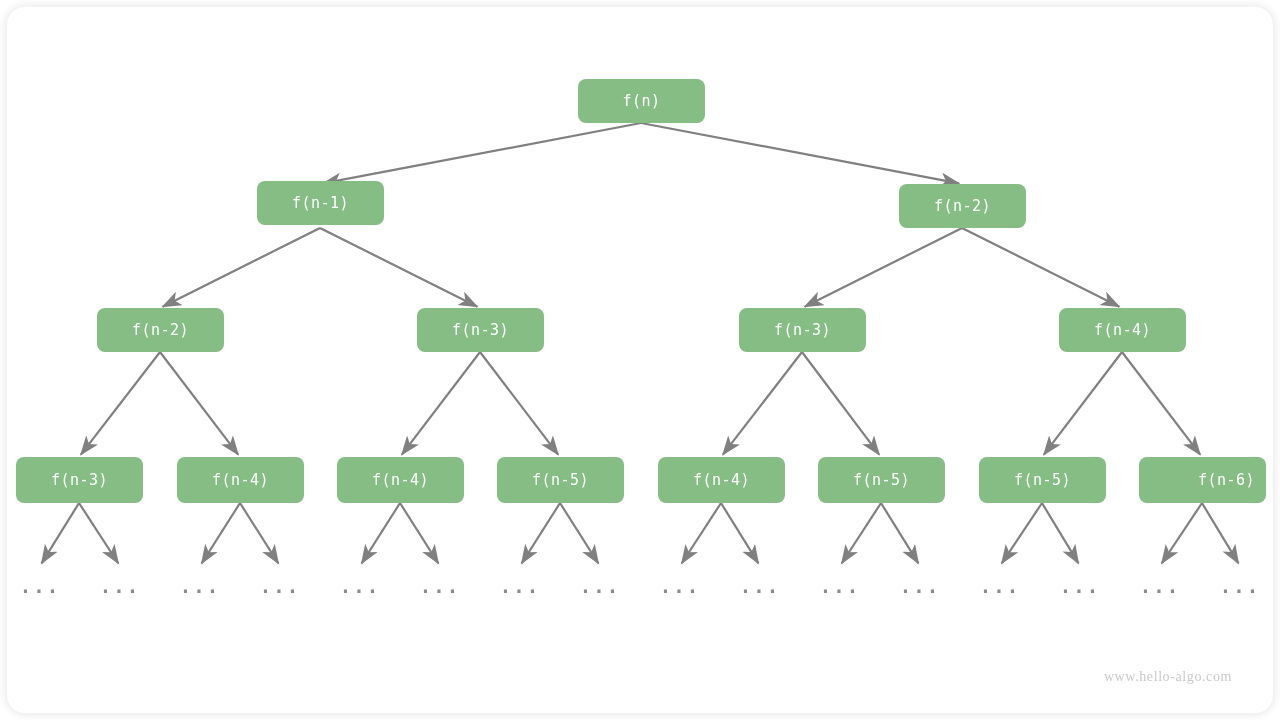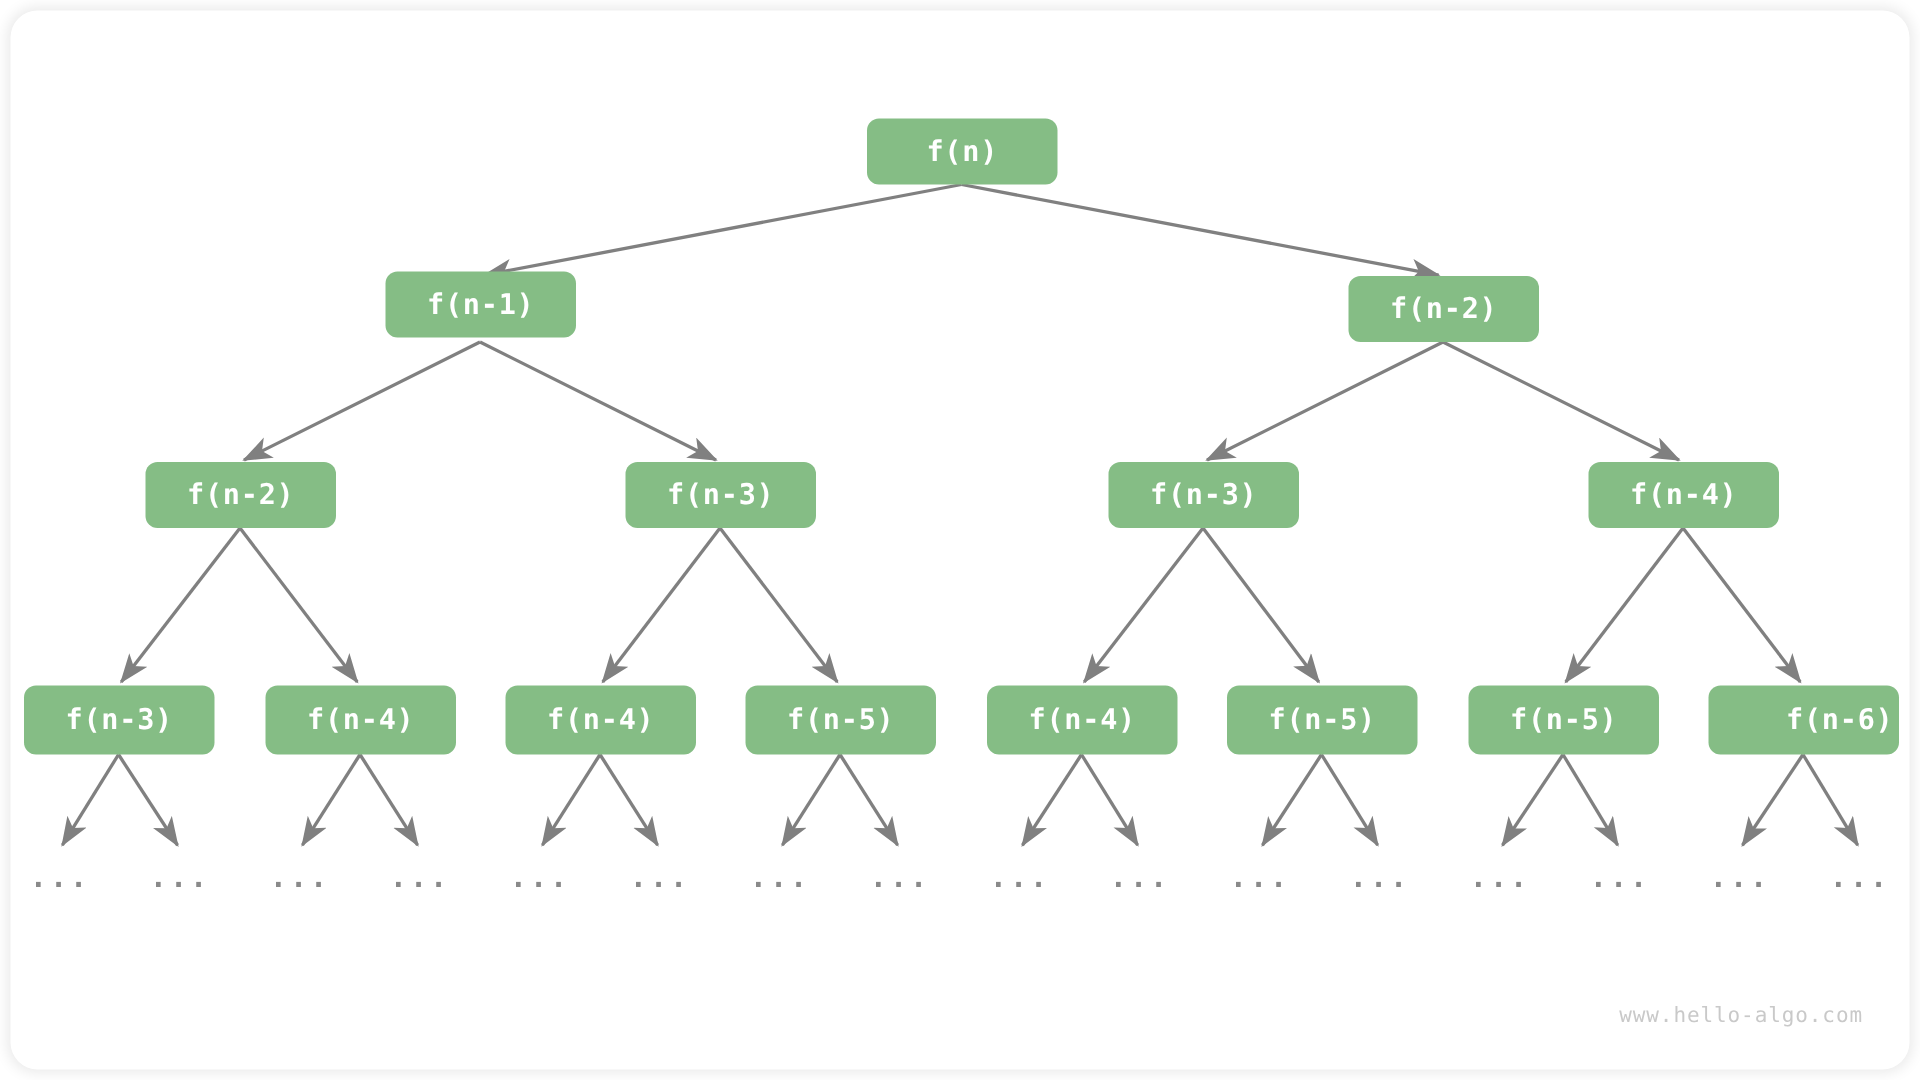--- a/index.html
+++ b/index.html
@@ -36,45 +36,46 @@
   }
   .node {
     position: absolute;
     box-sizing: border-box;
     background: #85bd85;
     border-radius: 8px;
     color: #ffffff;
     display: flex;
     align-items: center;
     justify-content: center;
-    font-size: 19px;
-    font-weight: 700;
+    font-size: 15px;
+    font-weight: 400;
     letter-spacing: 0.5px;
     line-height: 1;
     white-space: nowrap;
   }
   .ellipsis {
     position: absolute;
     color: #8a8a8a;
     font-size: 19px;
     font-weight: 700;
     letter-spacing: 2px;
     line-height: 1;
     transform: translate(-50%, -50%);
     white-space: nowrap;
   }
   #watermark {
     position: absolute;
-    right: 38px;
+    right: 48px;
     top: 677px;
     transform: translateY(-50%);
     color: #c9c9c9;
     font-size: 14px;
     letter-spacing: 0.6px;
     white-space: nowrap;
+    font-family: Liberation Serif, serif;
   }
 </style>
 </head>
 <body>
 
 <div id="stage">
   <div id="card"></div>
 
   <svg id="edges" viewBox="0 0 1280 720" xmlns="http://www.w3.org/2000/svg">
     <defs>

